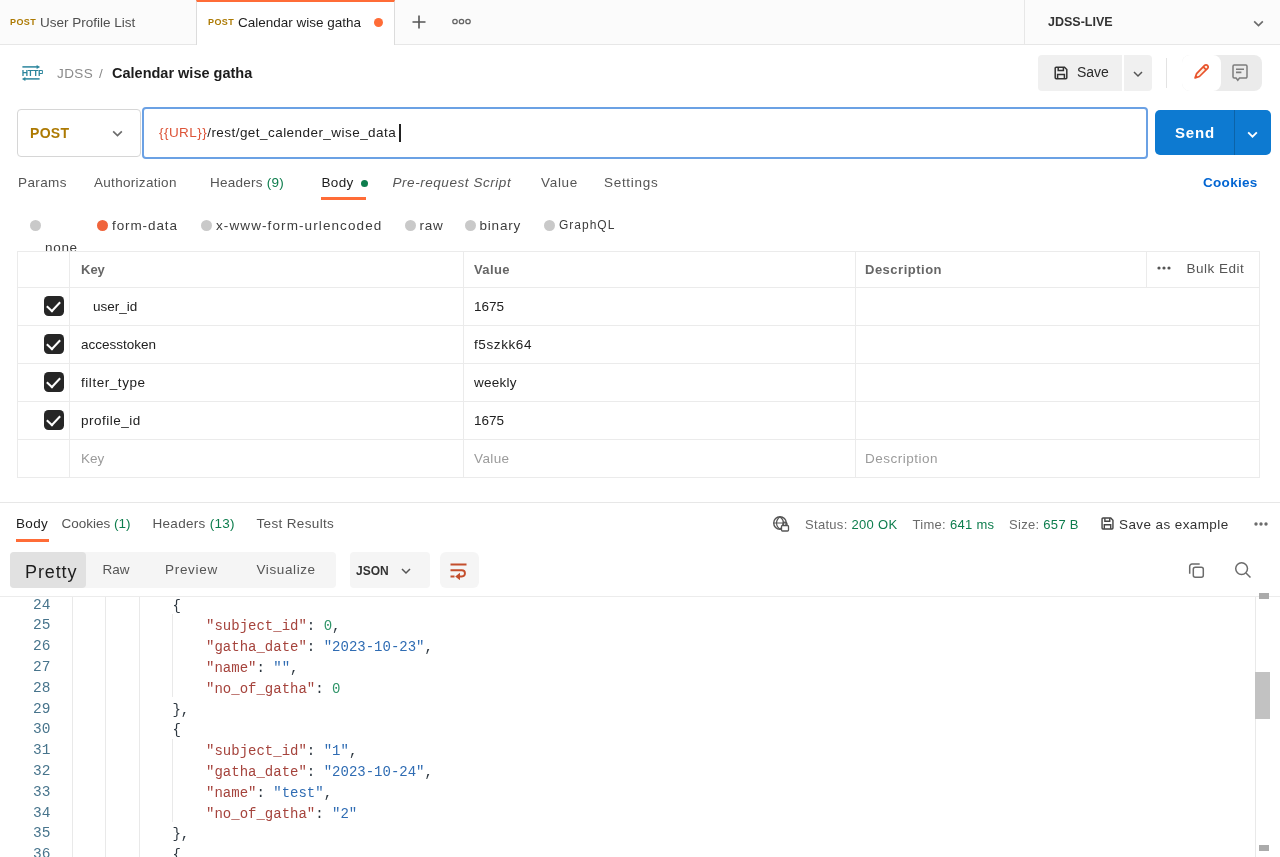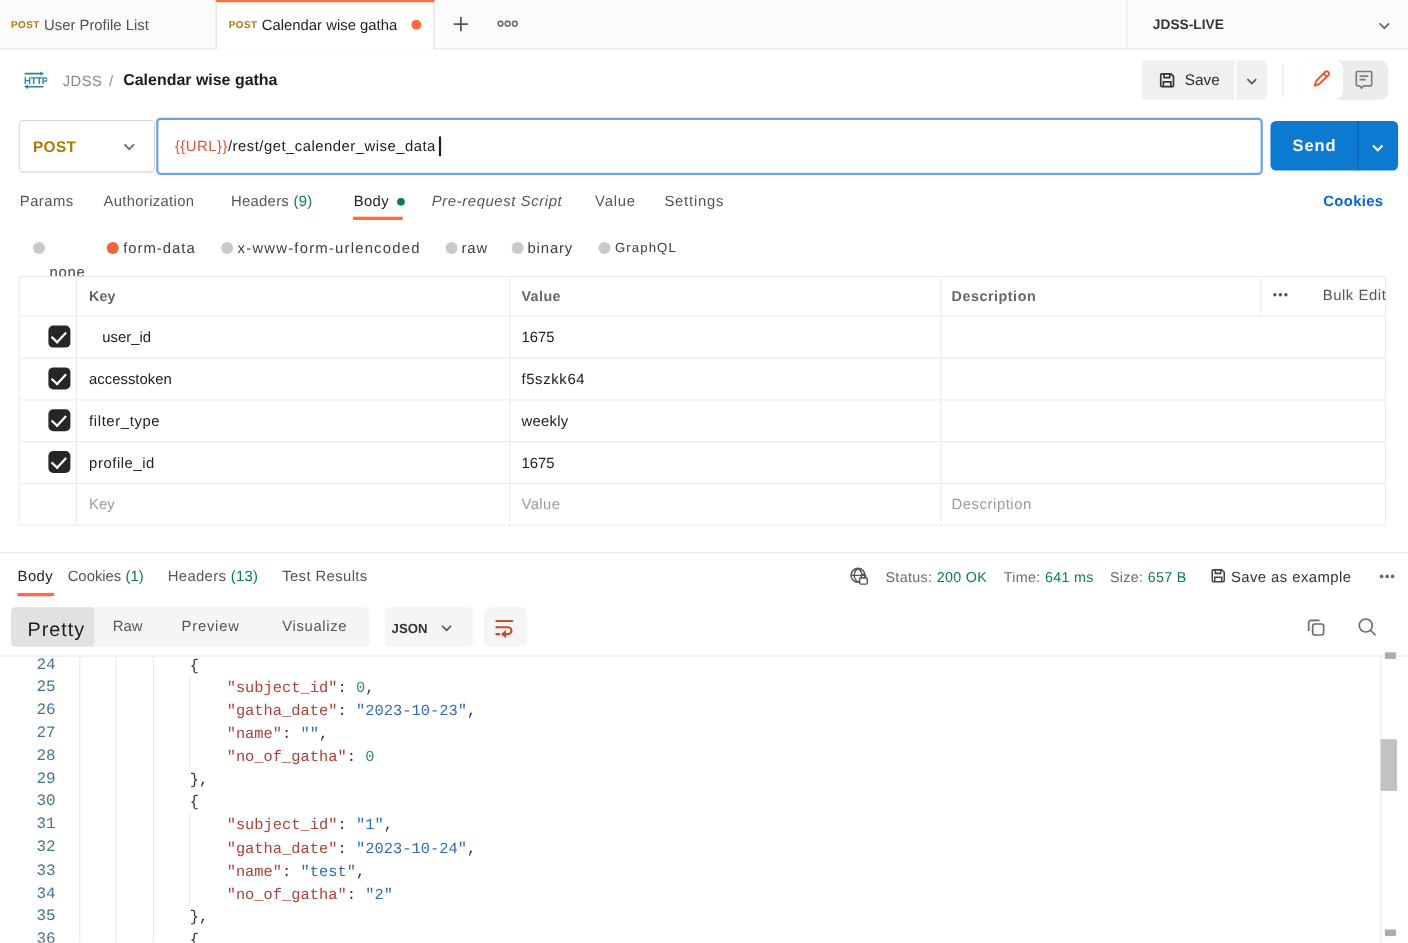--- a/index.html
+++ b/index.html
@@ -133,21 +133,21 @@
 <div class="a" style="left:1259px;top:251px;width:1px;height:226px;background:#ebebeb;"></div>
 
 <div class="a" style="left:81px;top:262px;font-size:13px;font-weight:600;color:#666;">Key</div>
 <div class="a" style="left:474px;top:262px;font-size:13px;font-weight:600;letter-spacing:.4px;color:#666;">Value</div>
 <div class="a" style="left:865px;top:262px;font-size:13px;font-weight:600;letter-spacing:.5px;color:#666;">Description</div>
 <svg class="a" style="left:1157px;top:265px;" width="14" height="6" viewBox="0 0 14 6">
     <circle cx="2" cy="3" r="1.6" fill="#555"></circle>
     <circle cx="7" cy="3" r="1.6" fill="#555"></circle>
     <circle cx="12" cy="3" r="1.6" fill="#555"></circle>
   </svg>
-<div class="a" style="left:1186.5px;top:261px;font-size:13.5px;letter-spacing:.5px;color:#555;margin-left:16px;">Bulk Edit</div>
+<div class="a" style="left:1186.5px;top:261px;font-size:13.5px;letter-spacing:.5px;color:#555;">Bulk Edit</div>
 
 <div class="cb a" style="left:44px;top:296px;"></div>
 <div class="a" style="left:93px;top:299px;font-size:13.5px;">user_id</div>
 <div class="a" style="left:474px;top:299px;font-size:13.5px;">1675</div>
 <div class="cb a" style="left:44px;top:334px;"></div>
 <div class="a" style="left:81px;top:337px;font-size:13.5px;">accesstoken</div>
 <div class="a" style="left:474px;top:337px;font-size:13.5px;letter-spacing:.6px;">f5szkk64</div>
 <div class="cb a" style="left:44px;top:372px;"></div>
 <div class="a" style="left:81px;top:375px;font-size:13.5px;letter-spacing:.55px;">filter_type</div>
 <div class="a" style="left:474px;top:375px;font-size:13.5px;letter-spacing:.25px;">weekly</div>

